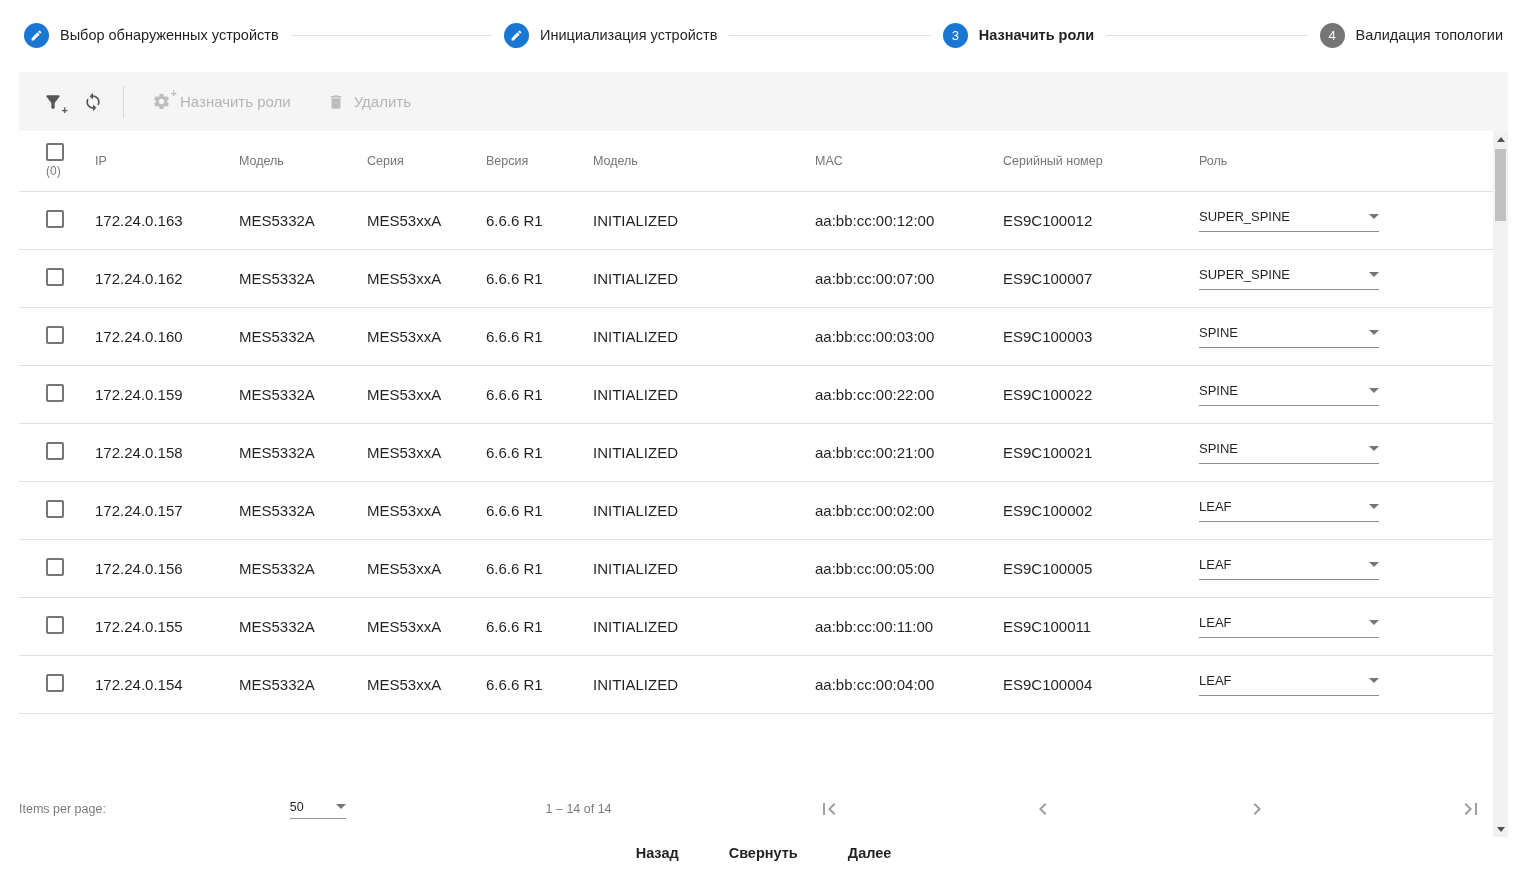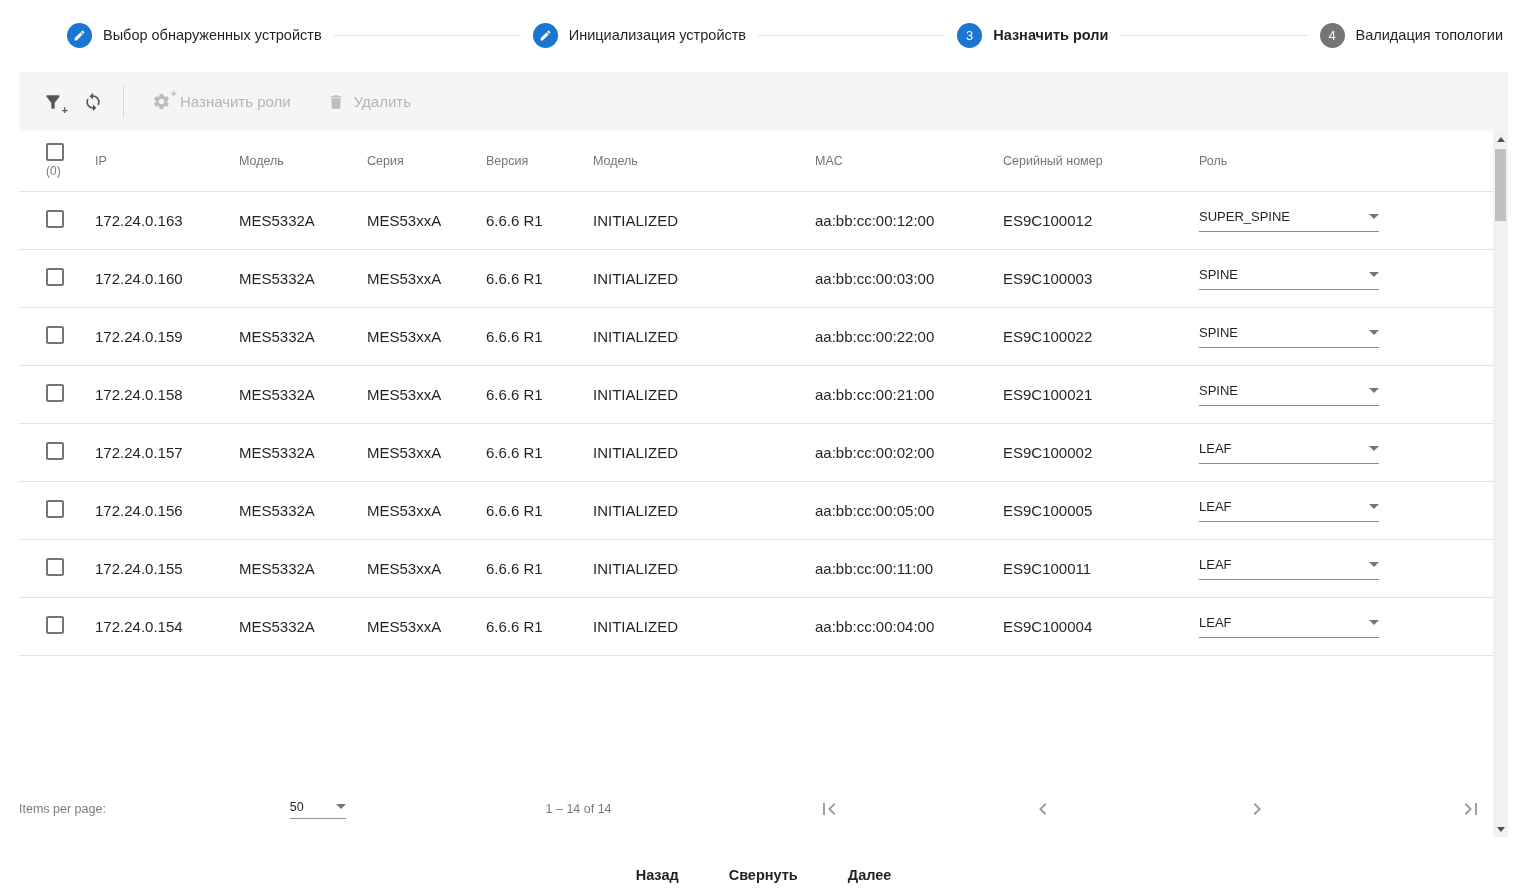--- a/index.html
+++ b/index.html
@@ -3,21 +3,21 @@
 <meta charset="utf-8">
 <style>
   * { margin:0; padding:0; box-sizing:border-box; }
   html,body { width:1527px; height:891px; overflow:hidden; }
   body {
     font-family:"Liberation Sans","DejaVu Sans",sans-serif;
     background:#fff; color:rgba(0,0,0,.87);
   }
 
   
-  .stepper { display:flex; align-items:center; height:70px; padding:12px 24px; background:#fff;margin-left:43px; }
+  .stepper { display:flex; align-items:center; height:70px; padding:12px 24px; background:#fff; }
   .step { display:flex; align-items:center; gap:11px; white-space:nowrap; cursor:pointer; flex:0 0 auto; }
   .step-circle { width:25px; height:25px; border-radius:50%; display:flex; align-items:center;
                  justify-content:center; color:#fff; font-size:13px; flex:0 0 auto; }
   .step-circle.blue { background:#1976d2; }
   .step-circle.gray { background:#757575; }
   .step-label { font-size:14.5px; color:rgba(0,0,0,.87); }
   .step.active .step-label { font-weight:bold; }
   .connector { flex:1 1 auto; height:1px; background:rgba(0,0,0,.12); margin:0 12px; min-width:30px; }
 
   
@@ -65,21 +65,21 @@
   .sb-btn { position:absolute; left:0; width:15px; height:16px; display:flex; align-items:center;
             justify-content:center; cursor:pointer; }
   .sb-btn.up { top:0; } .sb-btn.down { bottom:0; }
   .tri-up { width:0; height:0; border-left:4px solid transparent; border-right:4px solid transparent;
             border-bottom:5px solid #505050; }
   .tri-dn { width:0; height:0; border-left:4px solid transparent; border-right:4px solid transparent;
             border-top:5px solid #505050; }
   .sb-thumb { position:absolute; top:18px; left:2px; width:11px; height:72px; background:#c1c1c1; cursor:pointer; }
 
   
-  .footer-nav { display:flex; justify-content:center; align-items:flex-end; gap:34px; height:54px; }
+  .footer-nav { display:flex; justify-content:center; align-items:flex-start; gap:34px; height:54px; }
   .footer-btn { font-family:inherit; font-size:14.5px; font-weight:bold; color:rgba(0,0,0,.87);
                 background:transparent; border:none; padding:8px 8px; cursor:pointer; }
 </style>
 </head>
 <body>
 
 <div class="stepper">
   <div class="step">
     <span class="step-circle blue">
       <svg width="13" height="13" viewBox="0 0 24 24">
@@ -183,20 +183,36 @@
     <td>aa:bb:cc:00:12:00</td>
     <td>ES9C100012</td>
     <td>
       <div class="role-select">
         <span class="role-value">SUPER_SPINE</span>
         <span class="arrow-down"></span>
       </div>
     </td>
   </tr>
 
+  <tr>
+    <td class="cb-cell"><span class="cb"></span></td>
+    <td>172.24.0.162</td>
+    <td>MES5332A</td>
+    <td>MES53xxA</td>
+    <td>6.6.6 R1</td>
+    <td>INITIALIZED</td>
+    <td>aa:bb:cc:00:07:00</td>
+    <td>ES9C100007</td>
+    <td>
+      <div class="role-select">
+        <span class="role-value">SUPER_SPINE</span>
+        <span class="arrow-down"></span>
+      </div>
+    </td>
+  </tr>
 
 
   <tr>
     <td class="cb-cell"><span class="cb"></span></td>
     <td>172.24.0.160</td>
     <td>MES5332A</td>
     <td>MES53xxA</td>
     <td>6.6.6 R1</td>
     <td>INITIALIZED</td>
     <td>aa:bb:cc:00:03:00</td>

